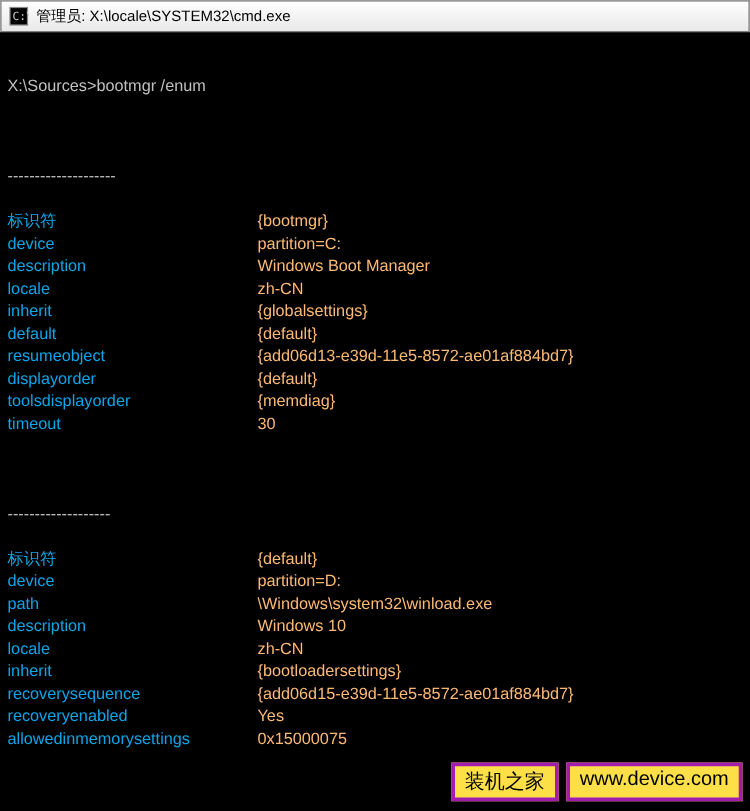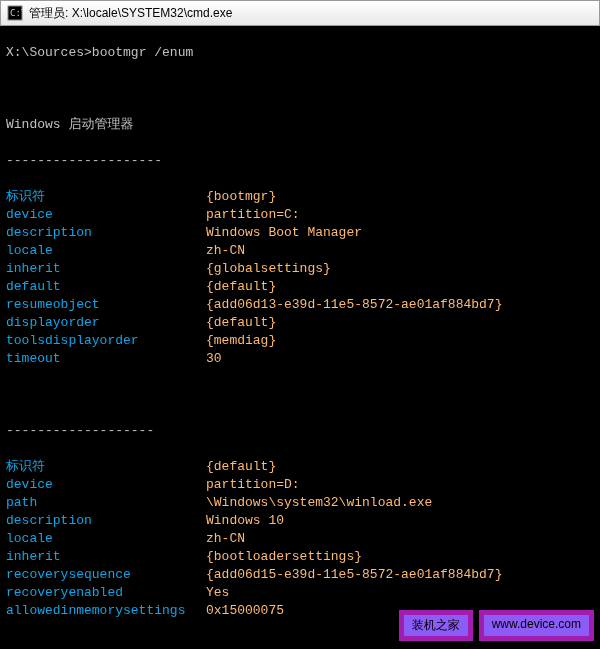--- a/index.html
+++ b/index.html
@@ -25,65 +25,64 @@
   }
   .title-icon {
     width: 16px; height: 16px;
     margin-right: 6px;
     display: inline-flex;
     align-items: center; justify-content: center;
   }
   .terminal {
     background: #000;
     color: #c0c0c0;
-    padding: 0 6px;
+    padding: 16px 6px;
     white-space: pre;
     line-height: 18px;
     height: calc(100% - 26px);
     overflow: hidden;
-    font-family: Liberation Mono, monospace;
+    font-family: Liberation Sans, sans-serif;
   }
   .section-title { color: #c0c0c0; }
   .dashes { color: #c0c0c0; }
   .row { display: flex; }
   .k { display: inline-block; width: 200px; color: #0ea5e9; }
   .v { color: #fdba74; }
   .prompt { color: #c0c0c0; }
   .watermark {
     position: absolute;
     bottom: 8px; right: 6px;
     display: flex;
     gap: 6px;
     font-family: "Microsoft YaHei", sans-serif;
   }
   .wm-box {
-    background: #8b5cf6;
+    background: #fde047;
     color: #000;
-    border: 5px solid #a21caf;
+    border: 3px solid #a21caf;
     padding: 2px 8px;
-    font-size: 12px;
+    font-size: 16px;
   }
 </style>
 </head>
 <body>
 
 <div class="titlebar">
   <span class="title-icon">
     <svg width="16" height="16" viewBox="0 0 16 16">
       <rect x="1" y="1" width="14" height="14" fill="#000" stroke="#888"></rect>
       <text x="3" y="11" font-size="9" fill="#ccc" font-family="monospace">C:\</text>
     </svg>
   </span>
   <span>管理员: X:\locale\SYSTEM32\cmd.exe</span>
 </div>
 
 <div class="terminal">
 <div class="row"><span class="prompt">X:\Sources&gt;</span><span>bootmgr /enum</span></div>
 <div>&nbsp;</div>
-<div class="section-title">Windows 启动管理器</div>
 <div class="dashes">--------------------</div>
 <div id="rows-bootmgr"><div class="row"><span class="k">标识符</span><span class="v">{bootmgr}</span></div><div class="row"><span class="k">device</span><span class="v">partition=C:</span></div><div class="row"><span class="k">description</span><span class="v">Windows Boot Manager</span></div><div class="row"><span class="k">locale</span><span class="v">zh-CN</span></div><div class="row"><span class="k">inherit</span><span class="v">{globalsettings}</span></div><div class="row"><span class="k">default</span><span class="v">{default}</span></div><div class="row"><span class="k">resumeobject</span><span class="v">{add06d13-e39d-11e5-8572-ae01af884bd7}</span></div><div class="row"><span class="k">displayorder</span><span class="v">{default}</span></div><div class="row"><span class="k">toolsdisplayorder</span><span class="v">{memdiag}</span></div><div class="row"><span class="k">timeout</span><span class="v">30</span></div></div>
 <div>&nbsp;</div>
 <div class="dashes">-------------------</div>
 <div id="rows-loader"><div class="row"><span class="k">标识符</span><span class="v">{default}</span></div><div class="row"><span class="k">device</span><span class="v">partition=D:</span></div><div class="row"><span class="k">path</span><span class="v">\Windows\system32\winload.exe</span></div><div class="row"><span class="k">description</span><span class="v">Windows 10</span></div><div class="row"><span class="k">locale</span><span class="v">zh-CN</span></div><div class="row"><span class="k">inherit</span><span class="v">{bootloadersettings}</span></div><div class="row"><span class="k">recoverysequence</span><span class="v">{add06d15-e39d-11e5-8572-ae01af884bd7}</span></div><div class="row"><span class="k">recoveryenabled</span><span class="v">Yes</span></div><div class="row"><span class="k">allowedinmemorysettings</span><span class="v">0x15000075</span></div></div>
 
 
 </div>
 
 <div class="watermark">

